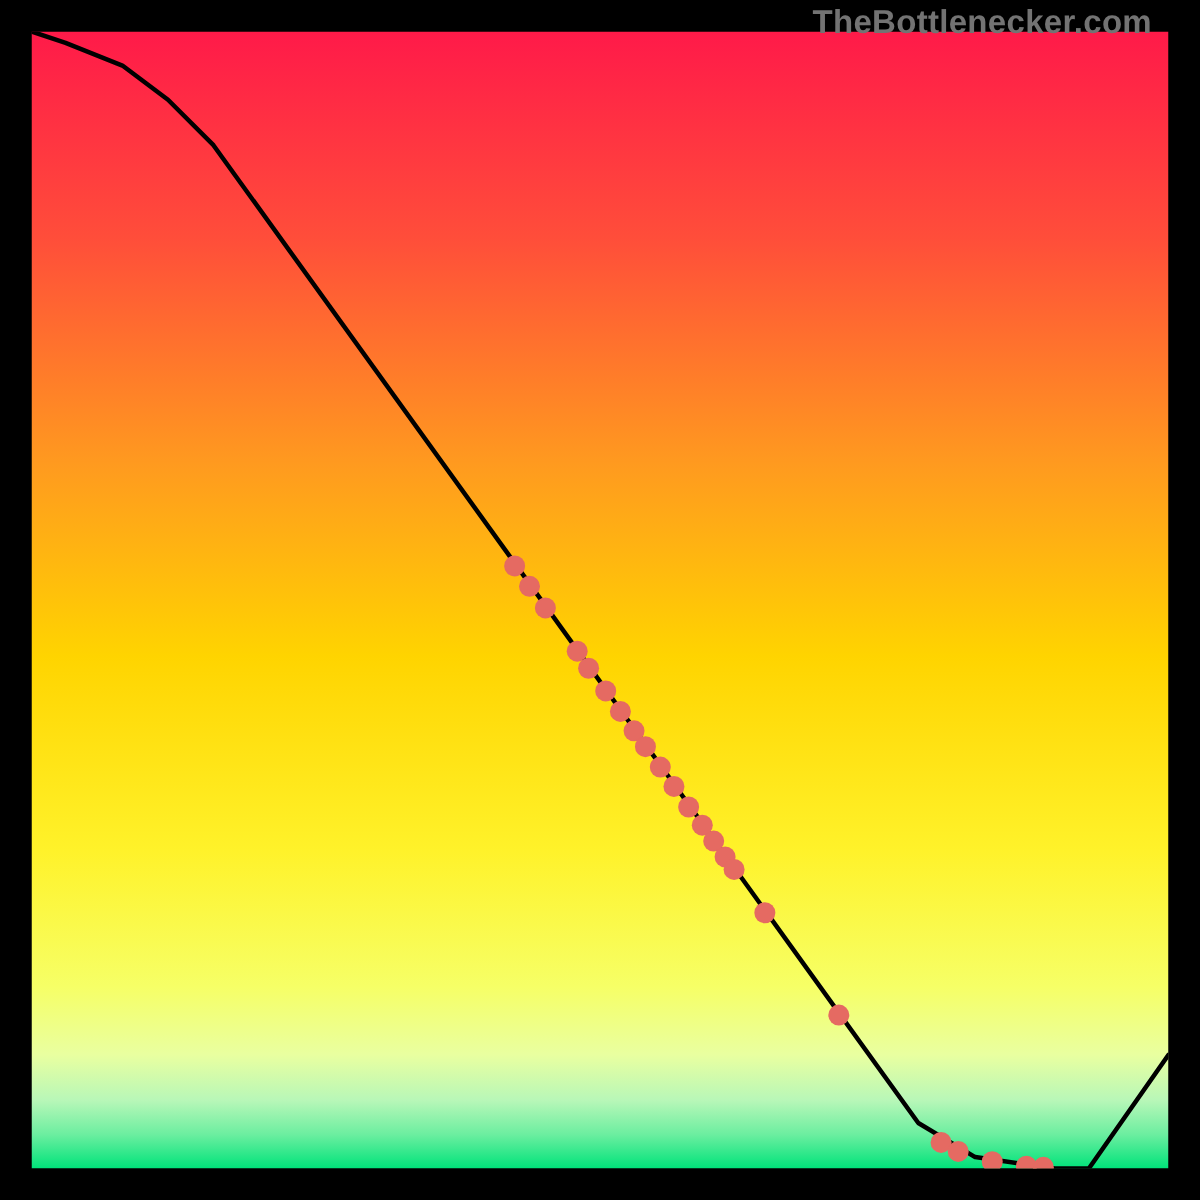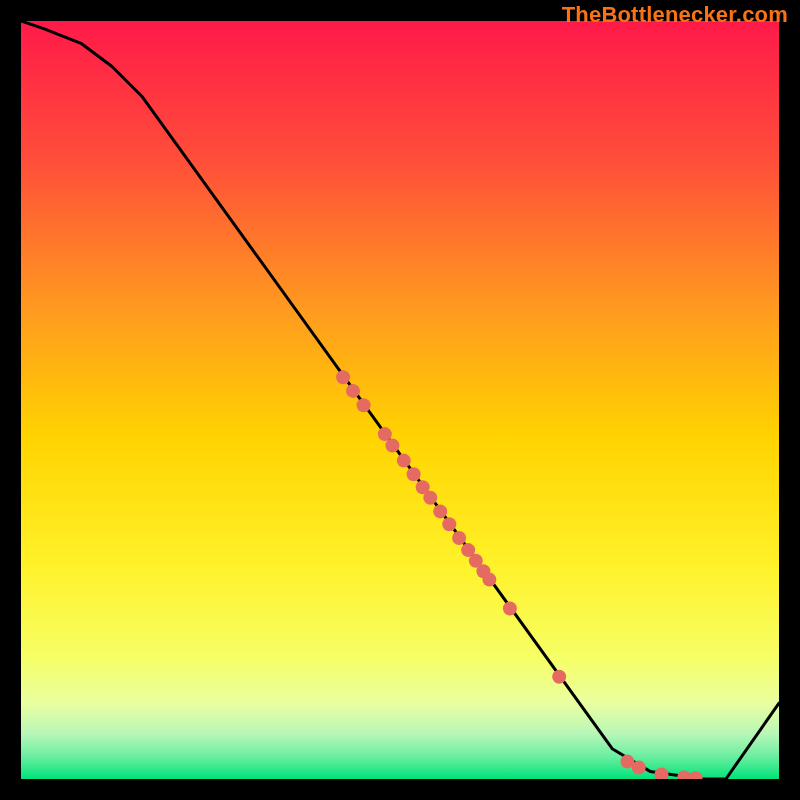--- a/index.html
+++ b/index.html
@@ -21,25 +21,25 @@
   .plot {
     position: absolute;
     left: 0;
     top: 0;
     width: 758px;
     height: 758px;
   }
   .watermark {
     position: absolute;
     top: 2px;
-    right: 12px;
+    right: 32px;
     font-family: Arial, Helvetica, sans-serif;
     font-size: 22px;
     font-weight: 600;
-    color: #f97316;
+    color: #737373;
     letter-spacing: 0.2px;
   }
   svg { display: block; }
 </style>
 </head>
 <body>
 
 <div class="frame">
   <svg class="plot" viewBox="0 0 758 758">
     <defs>

